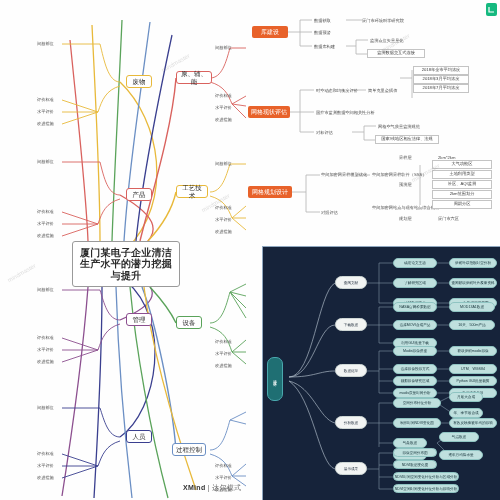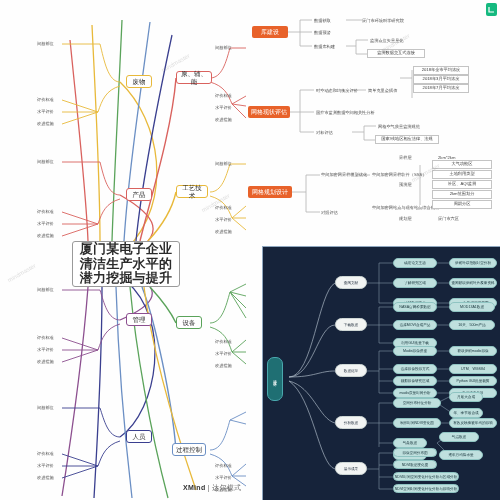--- a/index.html
+++ b/index.html
@@ -7,21 +7,21 @@
        font-family:"Liberation Sans","DejaVu Sans",sans-serif;}
   .canvas{position:absolute;inset:0;background:#fefefe;}
 
   svg.wires{position:absolute;left:0;top:0;width:500px;height:500px;}
 
   .node{position:absolute;box-sizing:border-box;background:#ffffff;
         border:1px solid #b9b9b9;border-radius:3px;
         display:flex;align-items:center;justify-content:center;
         text-align:center;color:#2b2b2b;line-height:1.15;}
   .central{width:108px;height:46px;left:72px;top:241px;border:1px solid #9a9a9a;
-           font-size:13px;padding:2px 3px;font-weight:600;letter-spacing:.2px;}
+           font-size:10px;padding:2px 3px;font-weight:600;letter-spacing:.2px;}
 
   .mainnode{font-size:6.5px;padding:1px 3px;height:13px;border-radius:3px;}
 
   .orange{background:#e8622a;border:none;color:#fff;font-size:6px;
           border-radius:2px;padding:1px 3px;}
   .leaf-bare{font-size:4.2px;color:#4a4a4a;background:transparent;border:none;
         height:8px;justify-content:flex-start;padding:0 1px;white-space:nowrap;
         display:flex;align-items:center;position:absolute;}
   .boxleaf{font-size:4.2px;color:#3a3a3a;background:#fff;border:1px solid #c4c4c4;
         border-radius:0;height:9px;justify-content:center;padding:0 2px;white-space:nowrap;}

